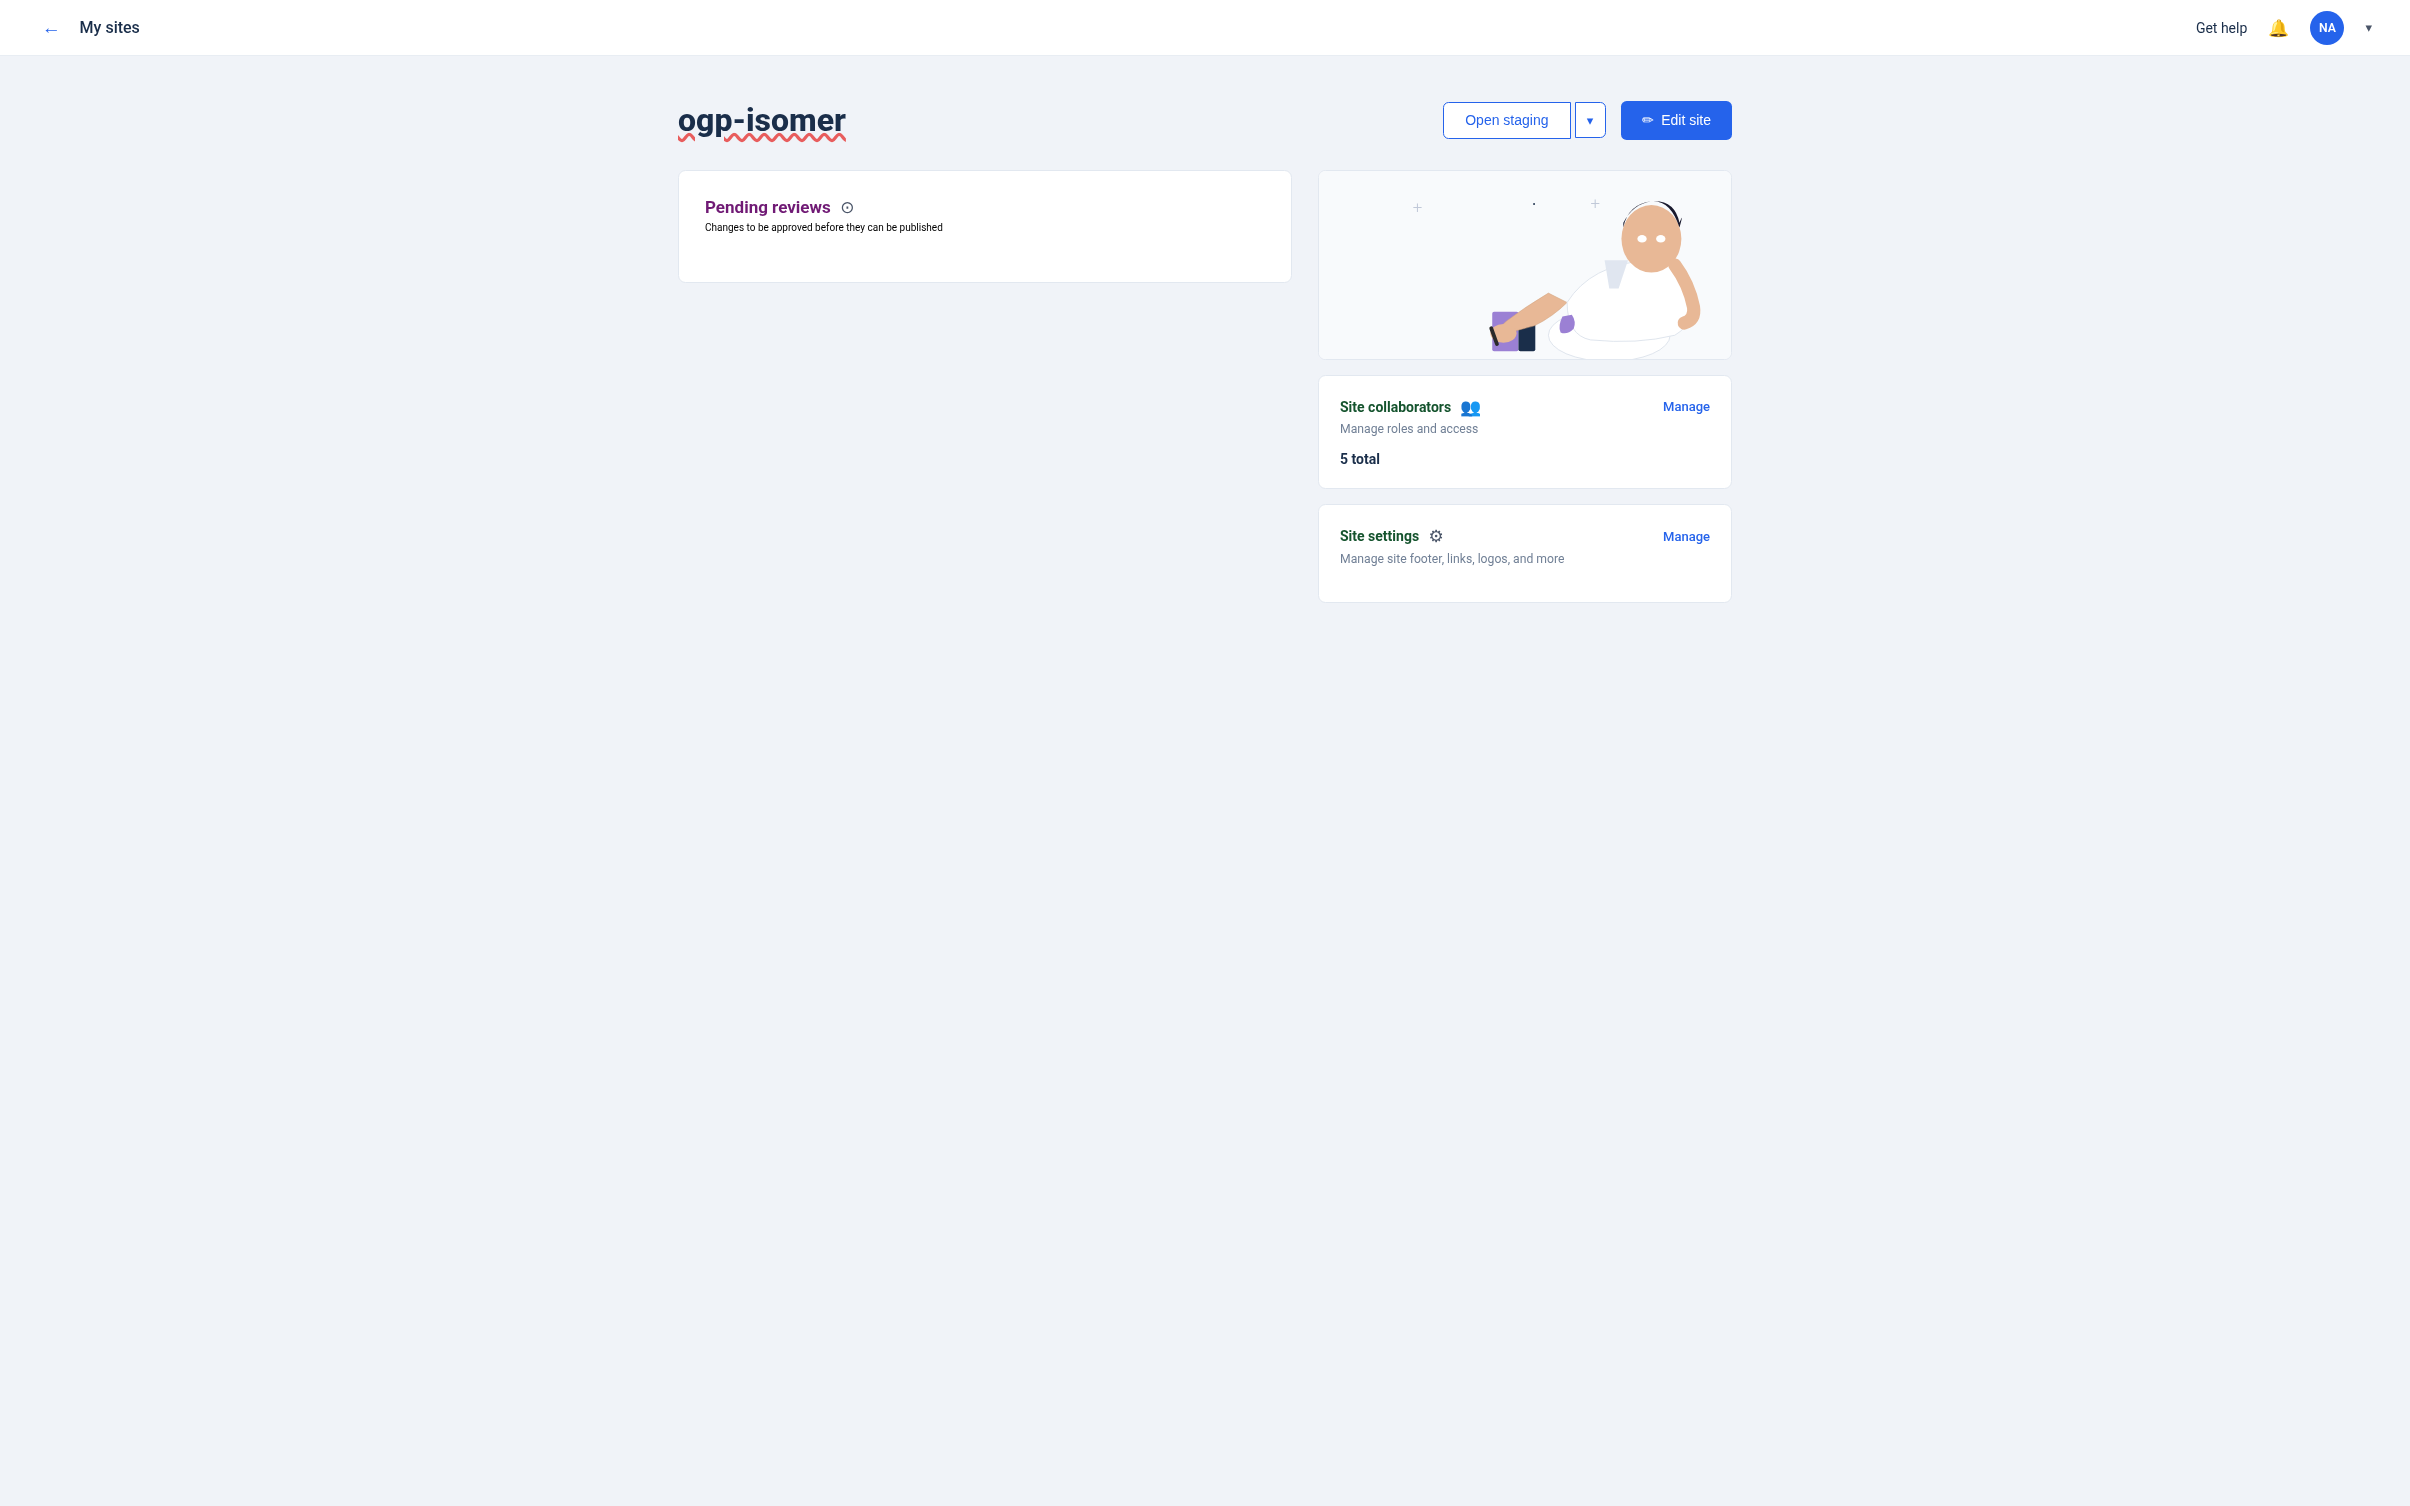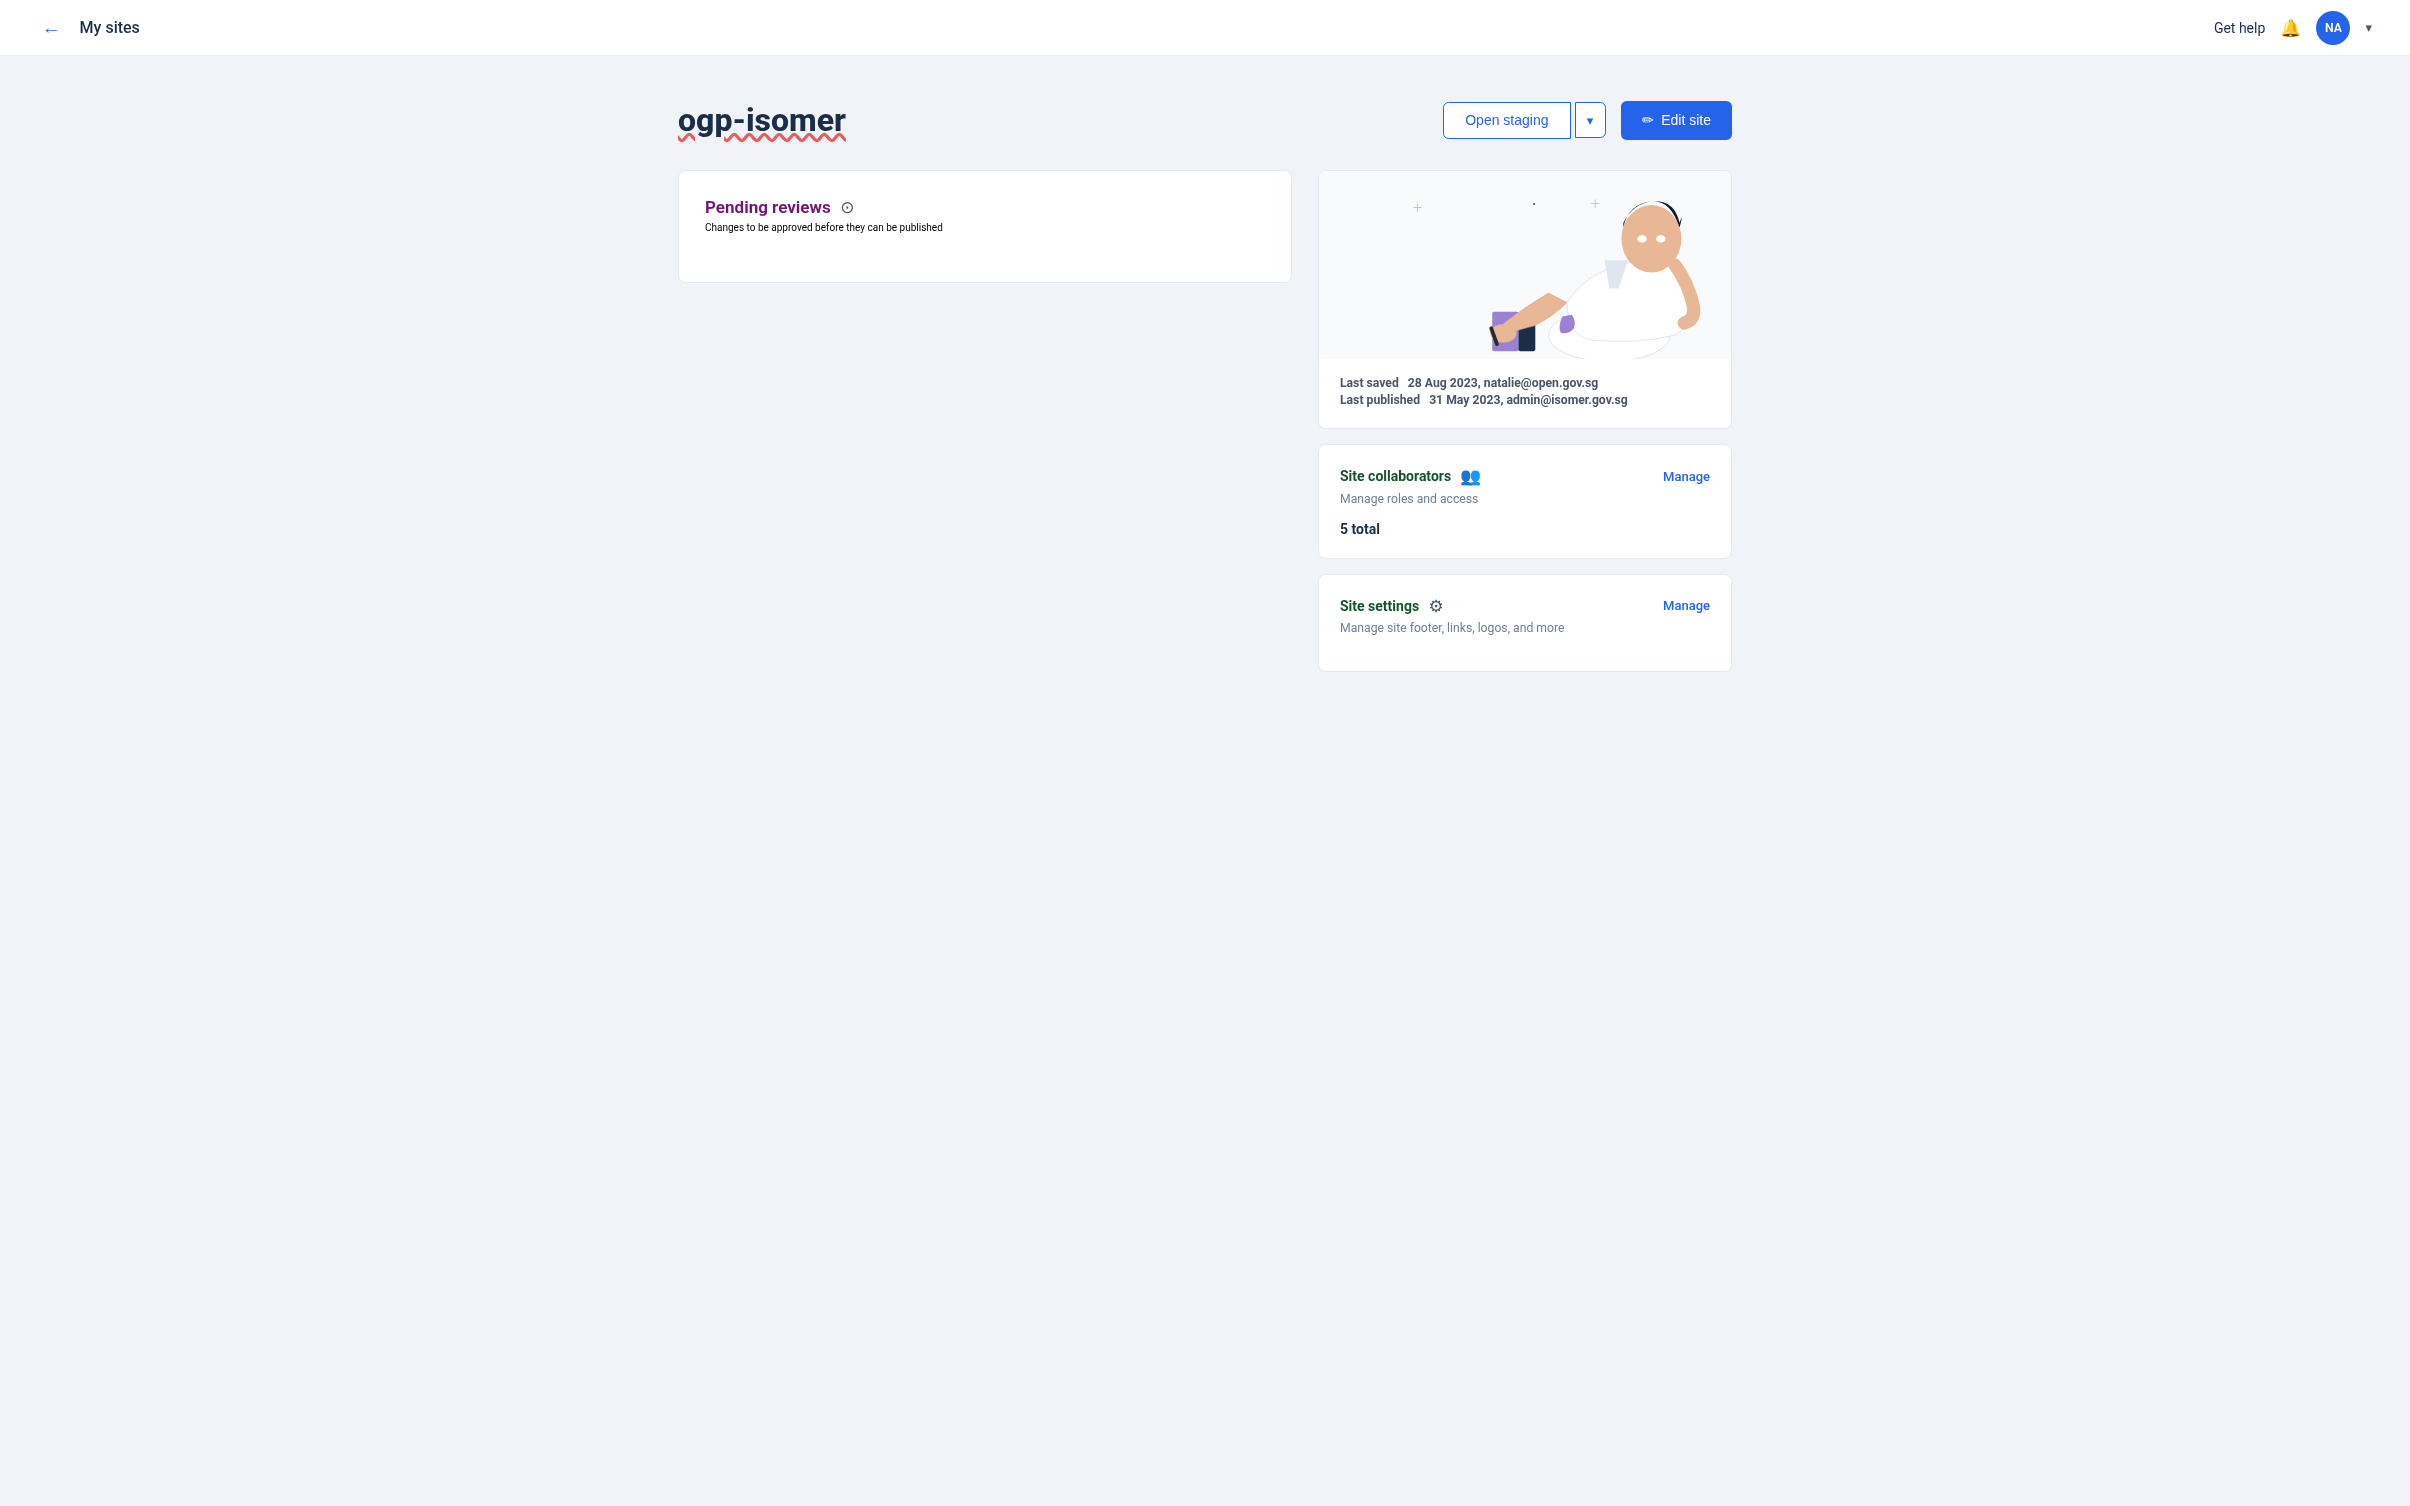--- a/index.html
+++ b/index.html
@@ -36,21 +36,21 @@
       padding: 3.8px;
     }
     .header-title {
       font-size: 16px;
       font-weight: 500;
       color: #1a2e4a;
     }
     .header-right {
       display: flex;
       align-items: center;
-      gap: 15px;
+      gap: 21px;
     }
     .get-help-link {
       font-size: 14px;
       color: #1a2e4a;
       text-decoration: none;
       cursor: pointer;
     }
     .bell-icon {
       font-size: 17px;
       color: #4a5568;
@@ -369,32 +369,20 @@
             <path d="M 325 60 Q 330 35 355 32 Q 380 30 385 55 Q 390 42 385 60 Q 375 30 355 32 Q 335 35 325 55 Z" fill="#1a1a2e"></path>
 
             <ellipse cx="345" cy="72" rx="5" ry="4" fill="white"></ellipse>
             <ellipse cx="365" cy="72" rx="5" ry="4" fill="white"></ellipse>
 
             <path d="M 260 155 Q 255 165 258 172 Q 265 175 272 168 Q 275 160 270 153 Z" fill="#9b80d4"></path>
 
             <path d="M 380 100 Q 395 120 400 145 Q 402 158 390 162" stroke="#e8b896" stroke-width="14" fill="none" stroke-linecap="round"></path>
           </svg>
         </div>
-        <div class="last-saved-info">
-          <div class="last-saved-row">
-            <span>Last saved</span>
-            &nbsp;
-            <span>28 Aug 2023, natalie@open.gov.sg</span>
-          </div>
-          <div class="last-saved-row">
-            <span>Last published</span>
-            &nbsp;
-            <span>31 May 2023, admin@isomer.gov.sg</span>
-          </div>
-        </div>
       </div>
 
       <div class="site-card">
         <div class="site-card-header">
           <div class="site-card-title-row">
             <span class="site-card-title">Site collaborators</span>
             <span class="site-card-icon">👥</span>
           </div>
           <a class="manage-link">Manage</a>
         </div>

